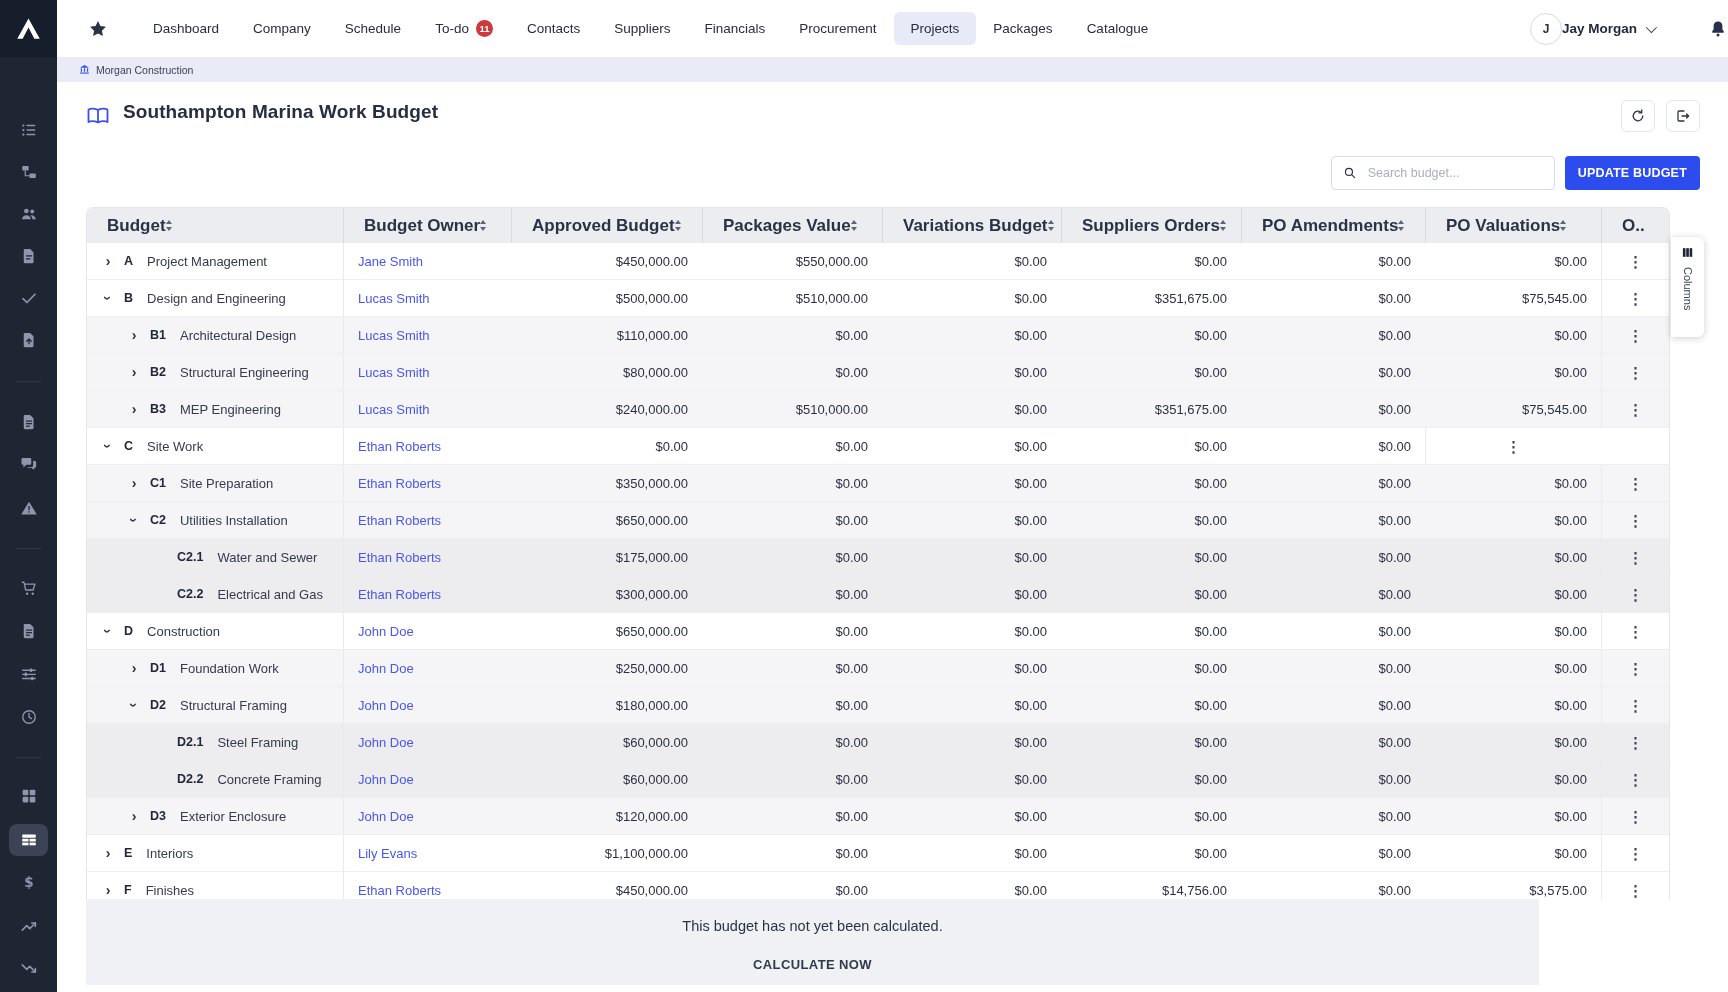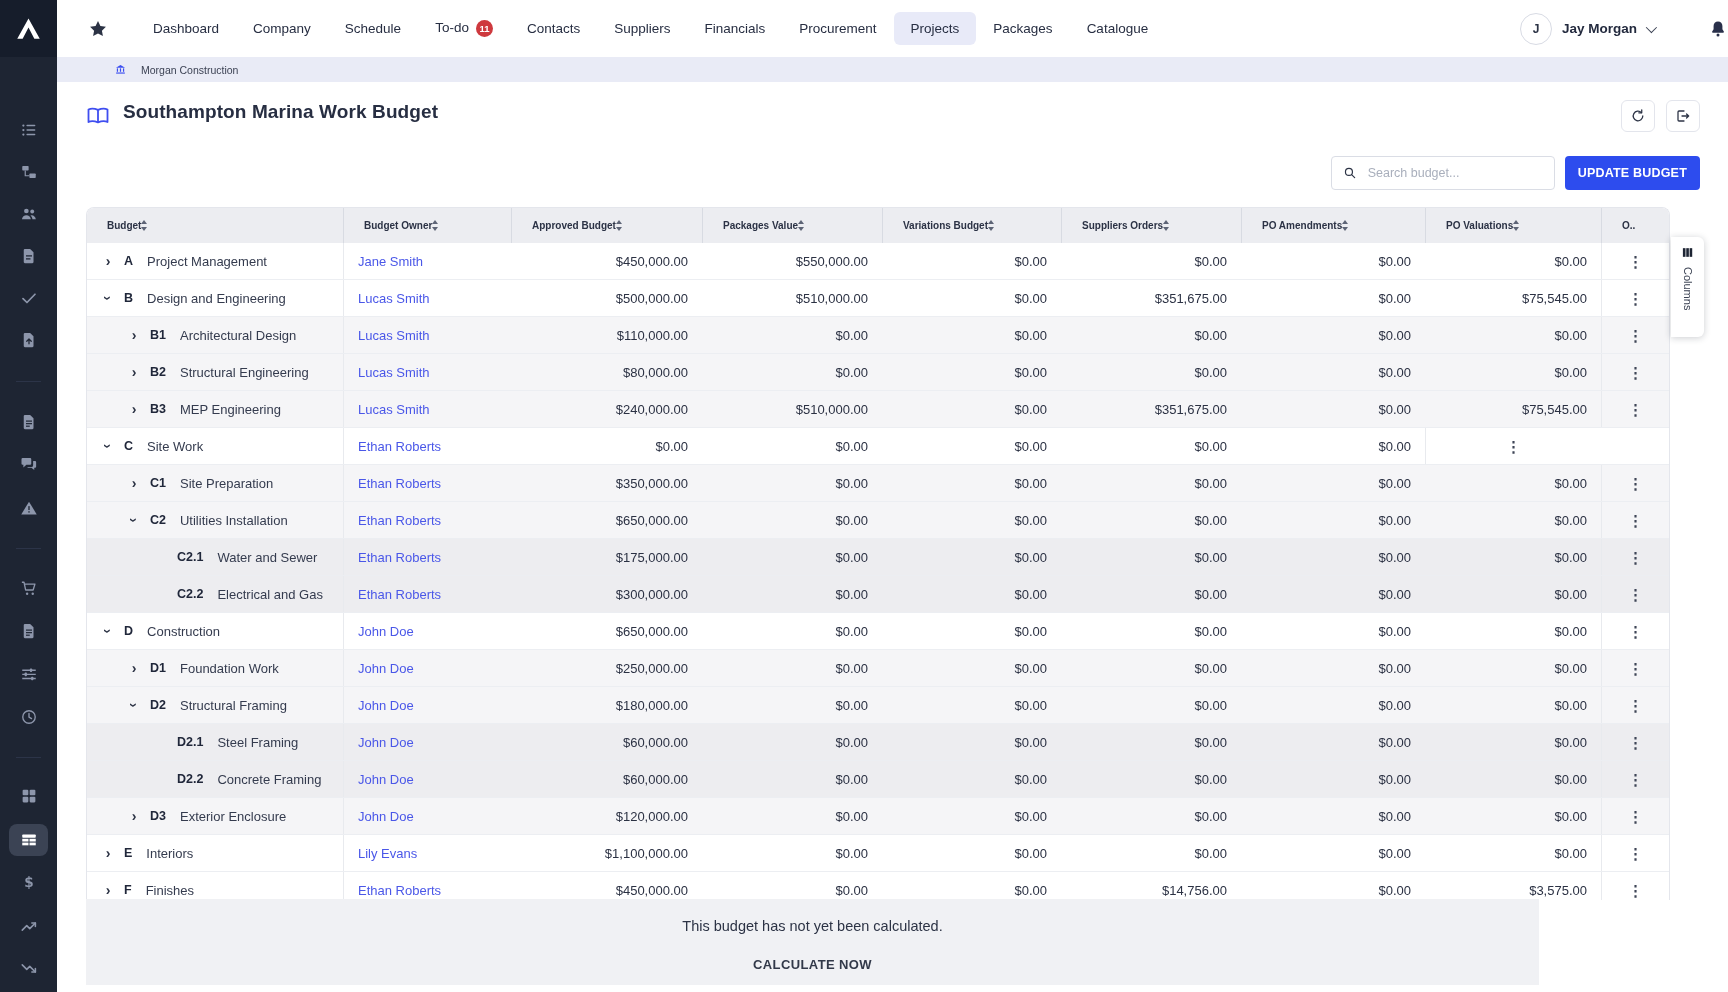--- a/index.html
+++ b/index.html
@@ -13,31 +13,31 @@
   .sb-item{position:absolute;left:0;width:57px;height:34px;margin-top:-17px;display:flex;align-items:center;justify-content:center;cursor:pointer}
   .sb-item svg{width:18px;height:18px;color:#8d96ab;position:relative;z-index:2}
   .sb-item.active::before{content:"";position:absolute;left:9px;top:1px;width:39px;height:32px;border-radius:8px;background:#3b4354}
   .sb-item.active svg{color:#fff}
   .sb-div{position:absolute;left:16px;width:25px;height:1px;background:#39415a;opacity:.55}
   
   .topbar{position:absolute;left:57px;top:0;right:0;height:57px;background:#fff;display:flex;align-items:center;z-index:4}
   .star-btn{margin-left:31px;display:flex;align-items:center;cursor:pointer}
   .star-btn svg{width:20px;height:20px;color:#2c3345}
   .nav{display:flex;align-items:center;margin-left:28px}
-  .nav-item{padding:9px 17px;font-size:13.5px;font-weight:500;color:#272e42;border-radius:6px;cursor:pointer;display:flex;align-items:flex-start;gap:7px;white-space:nowrap}
+  .nav-item{padding:9px 17px;font-size:13.5px;font-weight:500;color:#272e42;border-radius:6px;cursor:pointer;display:flex;align-items:center;gap:7px;white-space:nowrap}
   .nav-item.active{background:var(--active-tab-bg,#e8eaf8)}
   .badge{background:var(--badge,#ce393e);color:#fff;border-radius:50%;width:17px;height:17px;display:flex;align-items:center;justify-content:center;font-size:9.5px;font-weight:700}
   .user{margin-left:auto;display:flex;align-items:center;margin-right:28px;cursor:pointer}
   .avatar{width:30px;height:30px;border:1px solid #d8dbe4;border-radius:50%;display:flex;align-items:center;justify-content:center;font-size:12px;font-weight:700;color:#2c3345;background:#fff}
-  .uname{margin-left:10px;font-size:13.5px;font-weight:600;color:#232a3e}
+  .uname{font-size:13.5px;font-weight:600;color:#232a3e}
   .chev-down{width:7px;height:7px;border-right:1.6px solid #3b4254;border-bottom:1.6px solid #3b4254;transform:rotate(45deg) translateY(-2px);margin-left:9px}
   .bell{margin-left:26px;display:flex;cursor:pointer}
   .bell svg{width:20px;height:20px;color:#29304a}
   
-  .crumb{position:absolute;left:57px;right:0;top:57px;height:25px;background:#e9ebf6;display:flex;align-items:center;padding-left:58px;gap:15px;z-index:3;cursor:pointer}
+  .crumb{position:absolute;left:57px;right:0;top:57px;height:25px;background:#e9ebf6;display:flex;align-items:center;padding-left:22px;gap:6px;z-index:3;cursor:pointer}
   .crumb svg{width:11px;height:11px;color:#3b4ef0}
   .crumb span{font-size:10.5px;color:#3c4254}
   
   .title-row{position:absolute;left:86px;top:96px;right:28px;height:40px;display:flex;align-items:center}
   .title-row .book{display:flex}
   .title-row .book svg{width:24px;height:24px;color:#3f4ef0}
   .page-title{margin:0 0 8px 13px;font-size:19px;font-weight:700;color:#272e42;letter-spacing:.1px}
   .icon-btns{margin-left:auto;display:flex;gap:11px}
   .icon-btn{width:34px;height:32px;border:1px solid #e3e5ec;border-radius:6px;background:#fff;display:flex;align-items:center;justify-content:center;cursor:pointer}
   .icon-btn svg{width:16px;height:16px;color:#2c3345}
@@ -45,21 +45,21 @@
   .toolbar{position:absolute;right:28px;top:147px;height:52px;display:flex;gap:10px;align-items:center}
   .search{width:200px;height:32px;border:1px solid #dadde5;border-radius:4px;display:flex;align-items:center;padding:0 11px;gap:9px;background:#fff}
   .search svg{width:14px;height:14px;color:#2c3345;flex:none}
   .search input{border:0;outline:0;font-size:12.5px;color:#2c3345;width:100%;font-family:"Liberation Sans",sans-serif;background:transparent}
   .search input::placeholder{color:#a9afbc}
   .update-btn{height:34px;padding:0 13px;background:var(--accent,#2d4cee);color:#fff;font-weight:700;font-size:12.5px;border-radius:4px;border:0;letter-spacing:.2px;cursor:pointer;font-family:"Liberation Sans",sans-serif}
   
   .table{position:absolute;left:86px;top:207px;width:1584px;background:#fff;border:1px solid #e4e6ec;border-bottom:0;border-radius:8px 8px 0 0;overflow:hidden;box-sizing:border-box}
   .grid-cols{display:grid;grid-template-columns:256px 168px 191px 180px 179px 180px 184px 176px 1fr}
   .thead{height:35px;background:var(--header-bg,#ecedf1);align-items:center}
-  .th{display:flex;align-items:center;padding-left:20px;font-size:10px;font-weight:600;color:#2b3245;height:100%;border-left:1px solid #d8dbe2;box-sizing:border-box;cursor:pointer}
+  .th{display:flex;align-items:center;padding-left:20px;font-size:17px;font-weight:600;color:#2b3245;height:100%;border-left:1px solid #d8dbe2;box-sizing:border-box;cursor:pointer}
   .th:first-child{border-left:0}
   .sort{display:flex;flex-direction:column;gap:3px}
   .sort .s-up{width:0;height:0;border-left:3.5px solid transparent;border-right:3.5px solid transparent;border-bottom:4px solid #5d6476}
   .sort .s-dn{width:0;height:0;border-left:3.5px solid transparent;border-right:3.5px solid transparent;border-top:4px solid #5d6476}
   .tbody{height:657px;overflow:hidden}
   .tr{height:37px;border-bottom:1px solid #eceef2;background:#fff;box-sizing:border-box}
   .tr.lvl2{background:var(--row-alt,#f5f5f7)}
   .tr.lvl3{background:var(--row-alt2,#ededf0)}
   .td{display:flex;align-items:center;font-size:13px;color:#343b4e;box-sizing:border-box}
   .td.c-budget{padding-left:14px}

